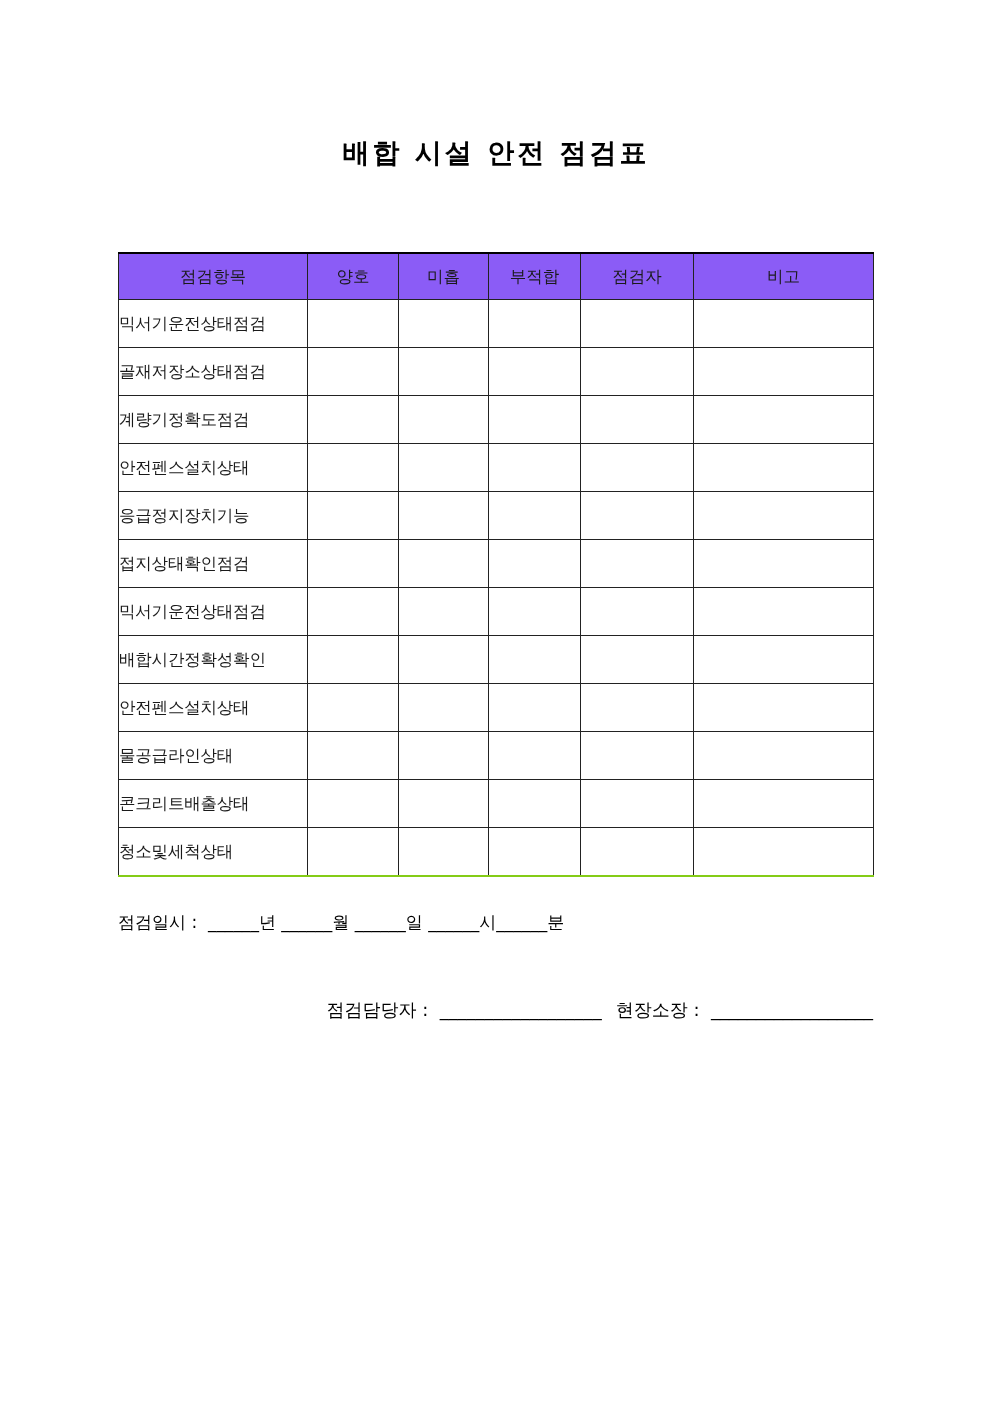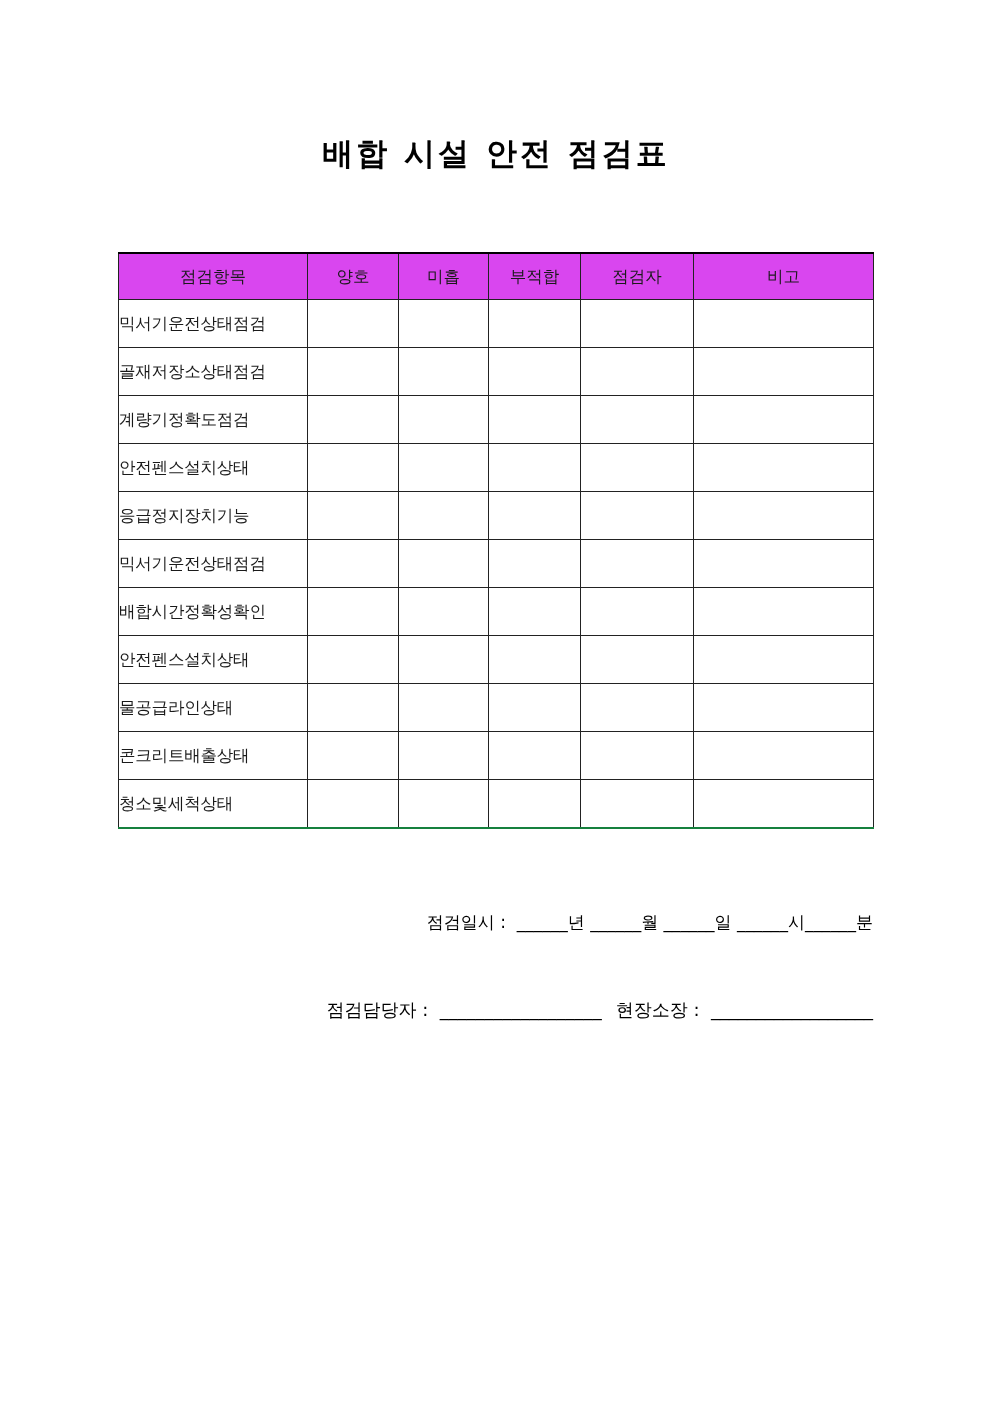--- a/index.html
+++ b/index.html
@@ -23,21 +23,21 @@
     background: #ffffff;
   }
 
   
   .doc-title {
     position: absolute;
     top: 133px;
     left: 0;
     width: 992px;
     text-align: center;
-    font-size: 31px;
+    font-size: 27px;
     font-weight: bold;
     letter-spacing: 3px;
     line-height: 40px;
     color: #000000;
     white-space: pre;
   }
 
   
   .check-table {
     position: absolute;
@@ -51,31 +51,31 @@
   }
   .check-table th,
   .check-table td {
     border: 1px solid #222222;
     padding: 0;
     height: 46px;
     font-weight: normal;
     vertical-align: middle;
   }
   .check-table thead th {
-    background: #d946ef;
+    background: #8b5cf6;
     text-align: center;
     height: 45px;
     border-top: 2px solid #000000;
     border-bottom: 1px solid #222222;
   }
   .check-table tbody td {
     height: 47px;
   }
   .check-table tbody tr:last-child td {
-    border-bottom: 2px solid #15803d;
+    border-bottom: 2px solid #84cc16;
   }
   .col-item   { width: 189px; }
   .col-good   { width: 91px; }
   .col-poor   { width: 90px; }
   .col-bad    { width: 92px; }
   .col-insp   { width: 113px; }
   .col-note   { width: 180px; }
 
   .cell-item {
     text-align: left;
@@ -85,21 +85,21 @@
     margin-left: 44px;
   }
   .cell-blank { text-align: center; }
 
   
   .footer-date {
     position: absolute;
     top: 909px;
     left: 118px;
     width: 755px;
-    text-align: right;
+    text-align: left;
     font-size: 17px;
     line-height: 26px;
     white-space: pre;
     letter-spacing: 0px;
   }
   .footer-sign {
     position: absolute;
     top: 971px;
     left: 118px;
     width: 755px;
@@ -177,20 +177,28 @@
 
       <tr>
         <td class="cell-item">응급정지장치기능</td>
         <td class="cell-blank"></td>
         <td class="cell-blank"></td>
         <td class="cell-blank"></td>
         <td class="cell-blank"></td>
         <td class="cell-blank"></td>
       </tr>
 
+      <tr>
+        <td class="cell-item">접지상태확인점검</td>
+        <td class="cell-blank"></td>
+        <td class="cell-blank"></td>
+        <td class="cell-blank"></td>
+        <td class="cell-blank"></td>
+        <td class="cell-blank"></td>
+      </tr>
 
       <tr>
         <td class="cell-item">믹서기운전상태점검</td>
         <td class="cell-blank"></td>
         <td class="cell-blank"></td>
         <td class="cell-blank"></td>
         <td class="cell-blank"></td>
         <td class="cell-blank"></td>
       </tr>
 

